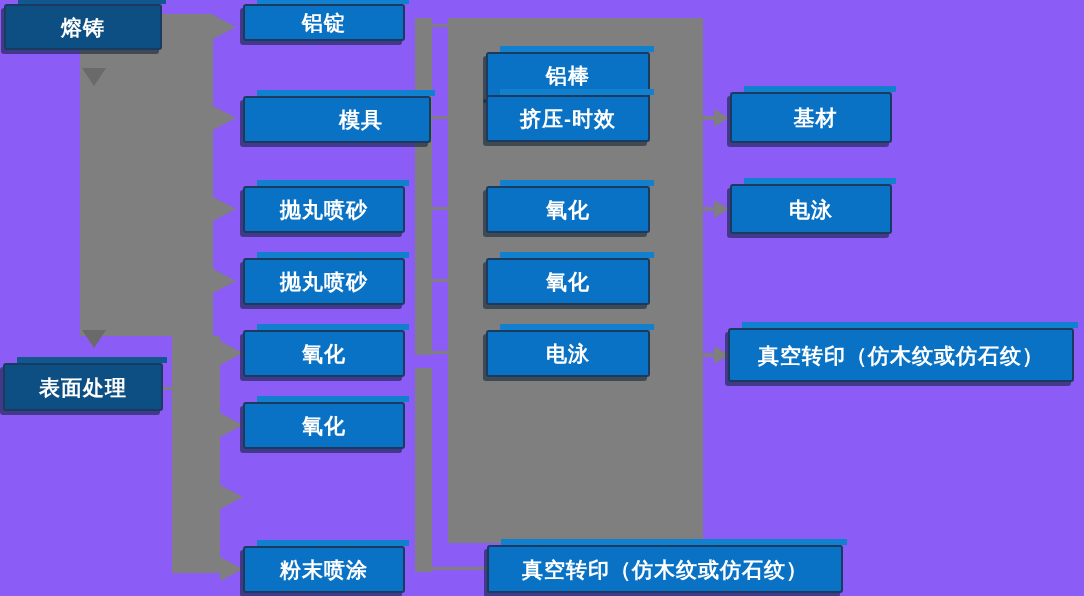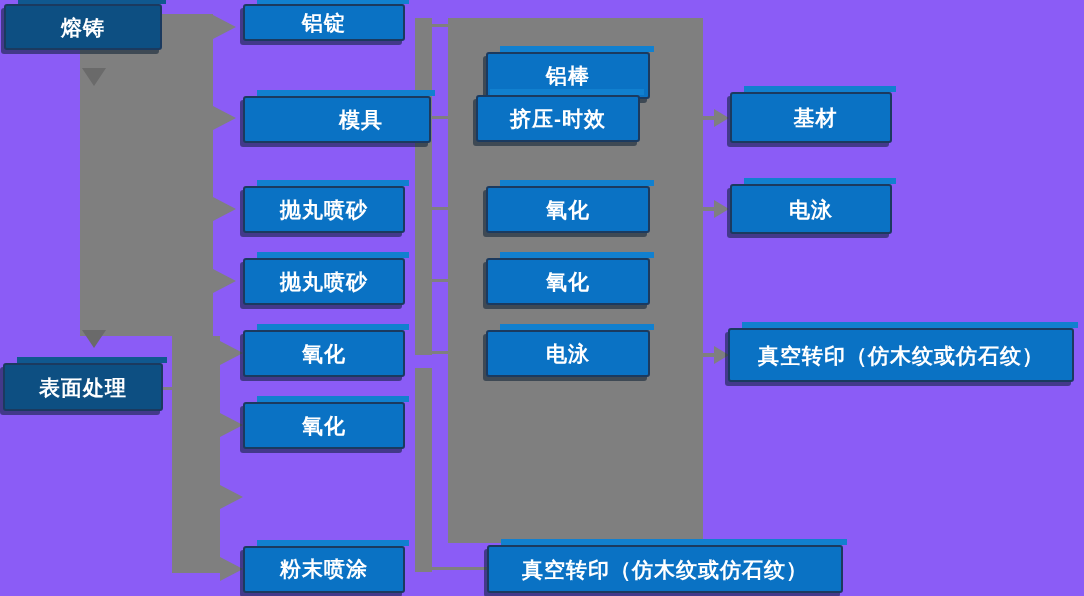--- a/index.html
+++ b/index.html
@@ -77,24 +77,24 @@
 
   <div class="box dark" style="left:4px; top:4px; width:158px; height:46px;">熔铸</div>
   <div class="box dark" style="left:3px; top:363px; width:160px; height:48px;">表面处理</div>
 
   <div class="box" style="left:243px; top:4px; width:162px; height:37px;">铝锭</div>
   <div class="box" style="left:243px; top:96px; width:188px; height:47px;padding-left:48px;">模具</div>
   <div class="box" style="left:243px; top:186px; width:162px; height:47px;">抛丸喷砂</div>
   <div class="box" style="left:243px; top:258px; width:162px; height:47px;">抛丸喷砂</div>
   <div class="box" style="left:243px; top:330px; width:162px; height:47px;">氧化</div>
   <div class="box" style="left:243px; top:402px; width:162px; height:47px;">氧化</div>
-  <div class="box" style="left:243px; top:546px; width:162px; height:47px;font-family:Liberation Serif, serif;">粉末喷涂</div>
+  <div class="box" style="left:243px; top:546px; width:162px; height:47px;">粉末喷涂</div>
 
   <div class="box" style="left:486px; top:4px; width:164px; height:47px;margin-top:48px;">铝棒</div>
-  <div class="box" style="left:476px; top:95px; width:164px; height:47px;">挤压-时效</div>
+  <div class="box" style="left:486px; top:95px; width:164px; height:47px;">挤压-时效</div>
   <div class="box" style="left:486px; top:186px; width:164px; height:47px;">氧化</div>
   <div class="box" style="left:486px; top:258px; width:164px; height:47px;">氧化</div>
   <div class="box" style="left:486px; top:330px; width:164px; height:47px;">电泳</div>
   <div class="box" style="left:487px; top:545px; width:356px; height:48px;">真空转印（仿木纹或仿石纹）</div>
 
   <div class="box" style="left:730px; top:92px; width:162px; height:51px;padding-left:9px;">基材</div>
   <div class="box" style="left:730px; top:184px; width:162px; height:50px;">电泳</div>
   <div class="box" style="left:728px; top:328px; width:346px; height:54px;">真空转印（仿木纹或仿石纹）</div>
 
 </div>

